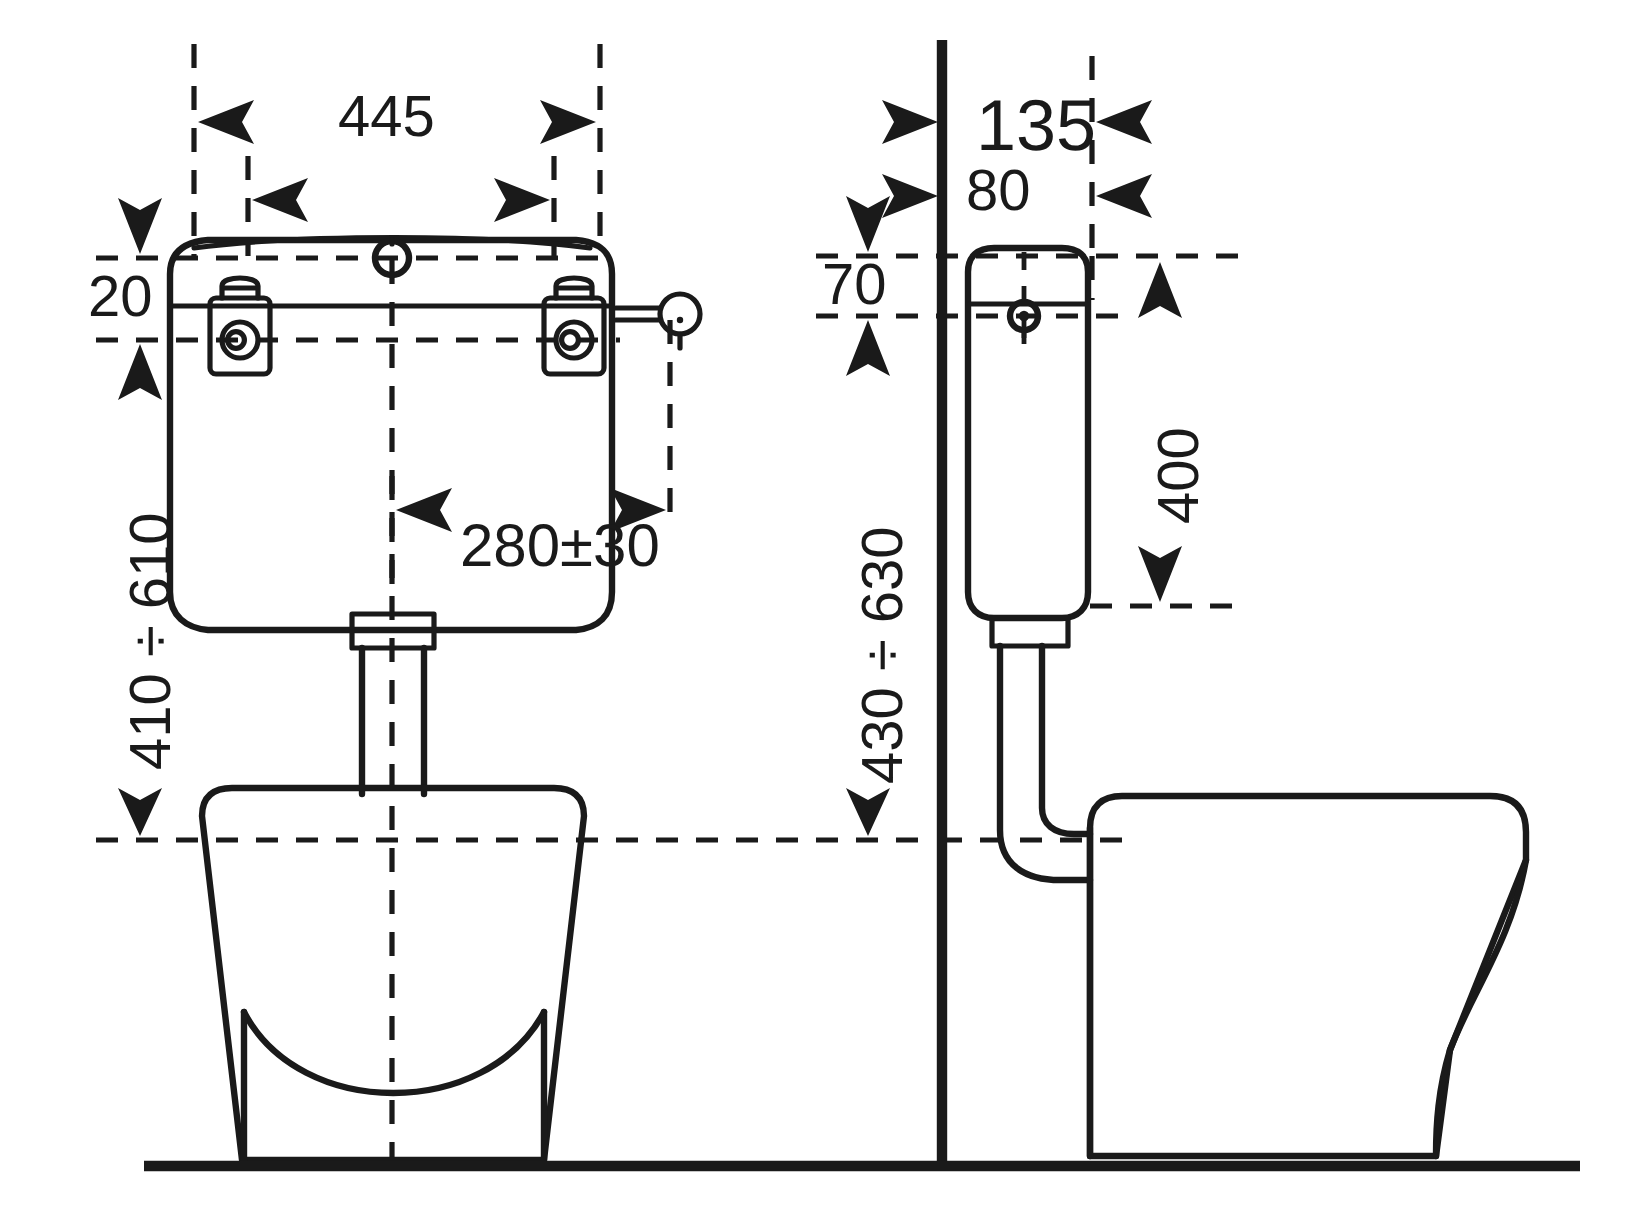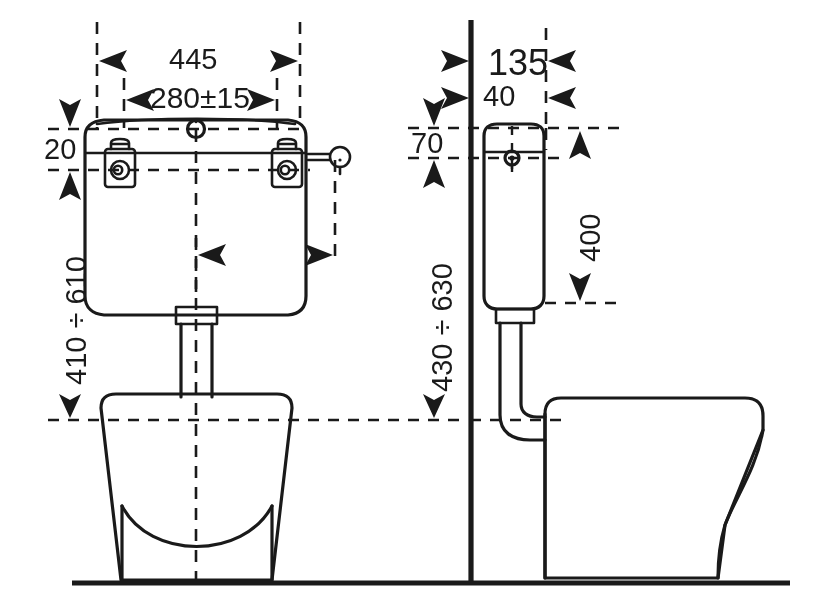--- a/index.html
+++ b/index.html
@@ -257,30 +257,30 @@
     </g>
 
     <g class="fillk">
       <polygon points="434,418 423,394 434,400 445,394"></polygon>
     </g>
 
   </svg>
 
   <div class="dimtext t445" style="left:169px; top:45px;">445</div>
 
-  <div class="dimtext t280a" style="left:150px; top:83px;">280±15</div>
 
   <div class="dimtext t40" style="left:44px; top:135px;">20</div>
 
+  <div class="dimtext t280b" style="left:230px; top:259px;">280±30</div>
 
   <div class="dimtext t410" style="left:62px; top:385px;">410 ÷ 610</div>
 
   <div class="dimtext t135" style="left:488px; top:45px;">135</div>
 
-  <div class="dimtext t50" style="left:483px; top:82px;">40</div>
+  <div class="dimtext t50" style="left:483px; top:82px;">80</div>
 
   <div class="dimtext t95" style="left:411px; top:129px;">70</div>
 
   <div class="dimtext t400" style="left:576px; top:262px;">400</div>
 
   <div class="dimtext t430" style="left:428px; top:392px;">430 ÷ 630</div>
 
 </div>
 
 </body></html>

